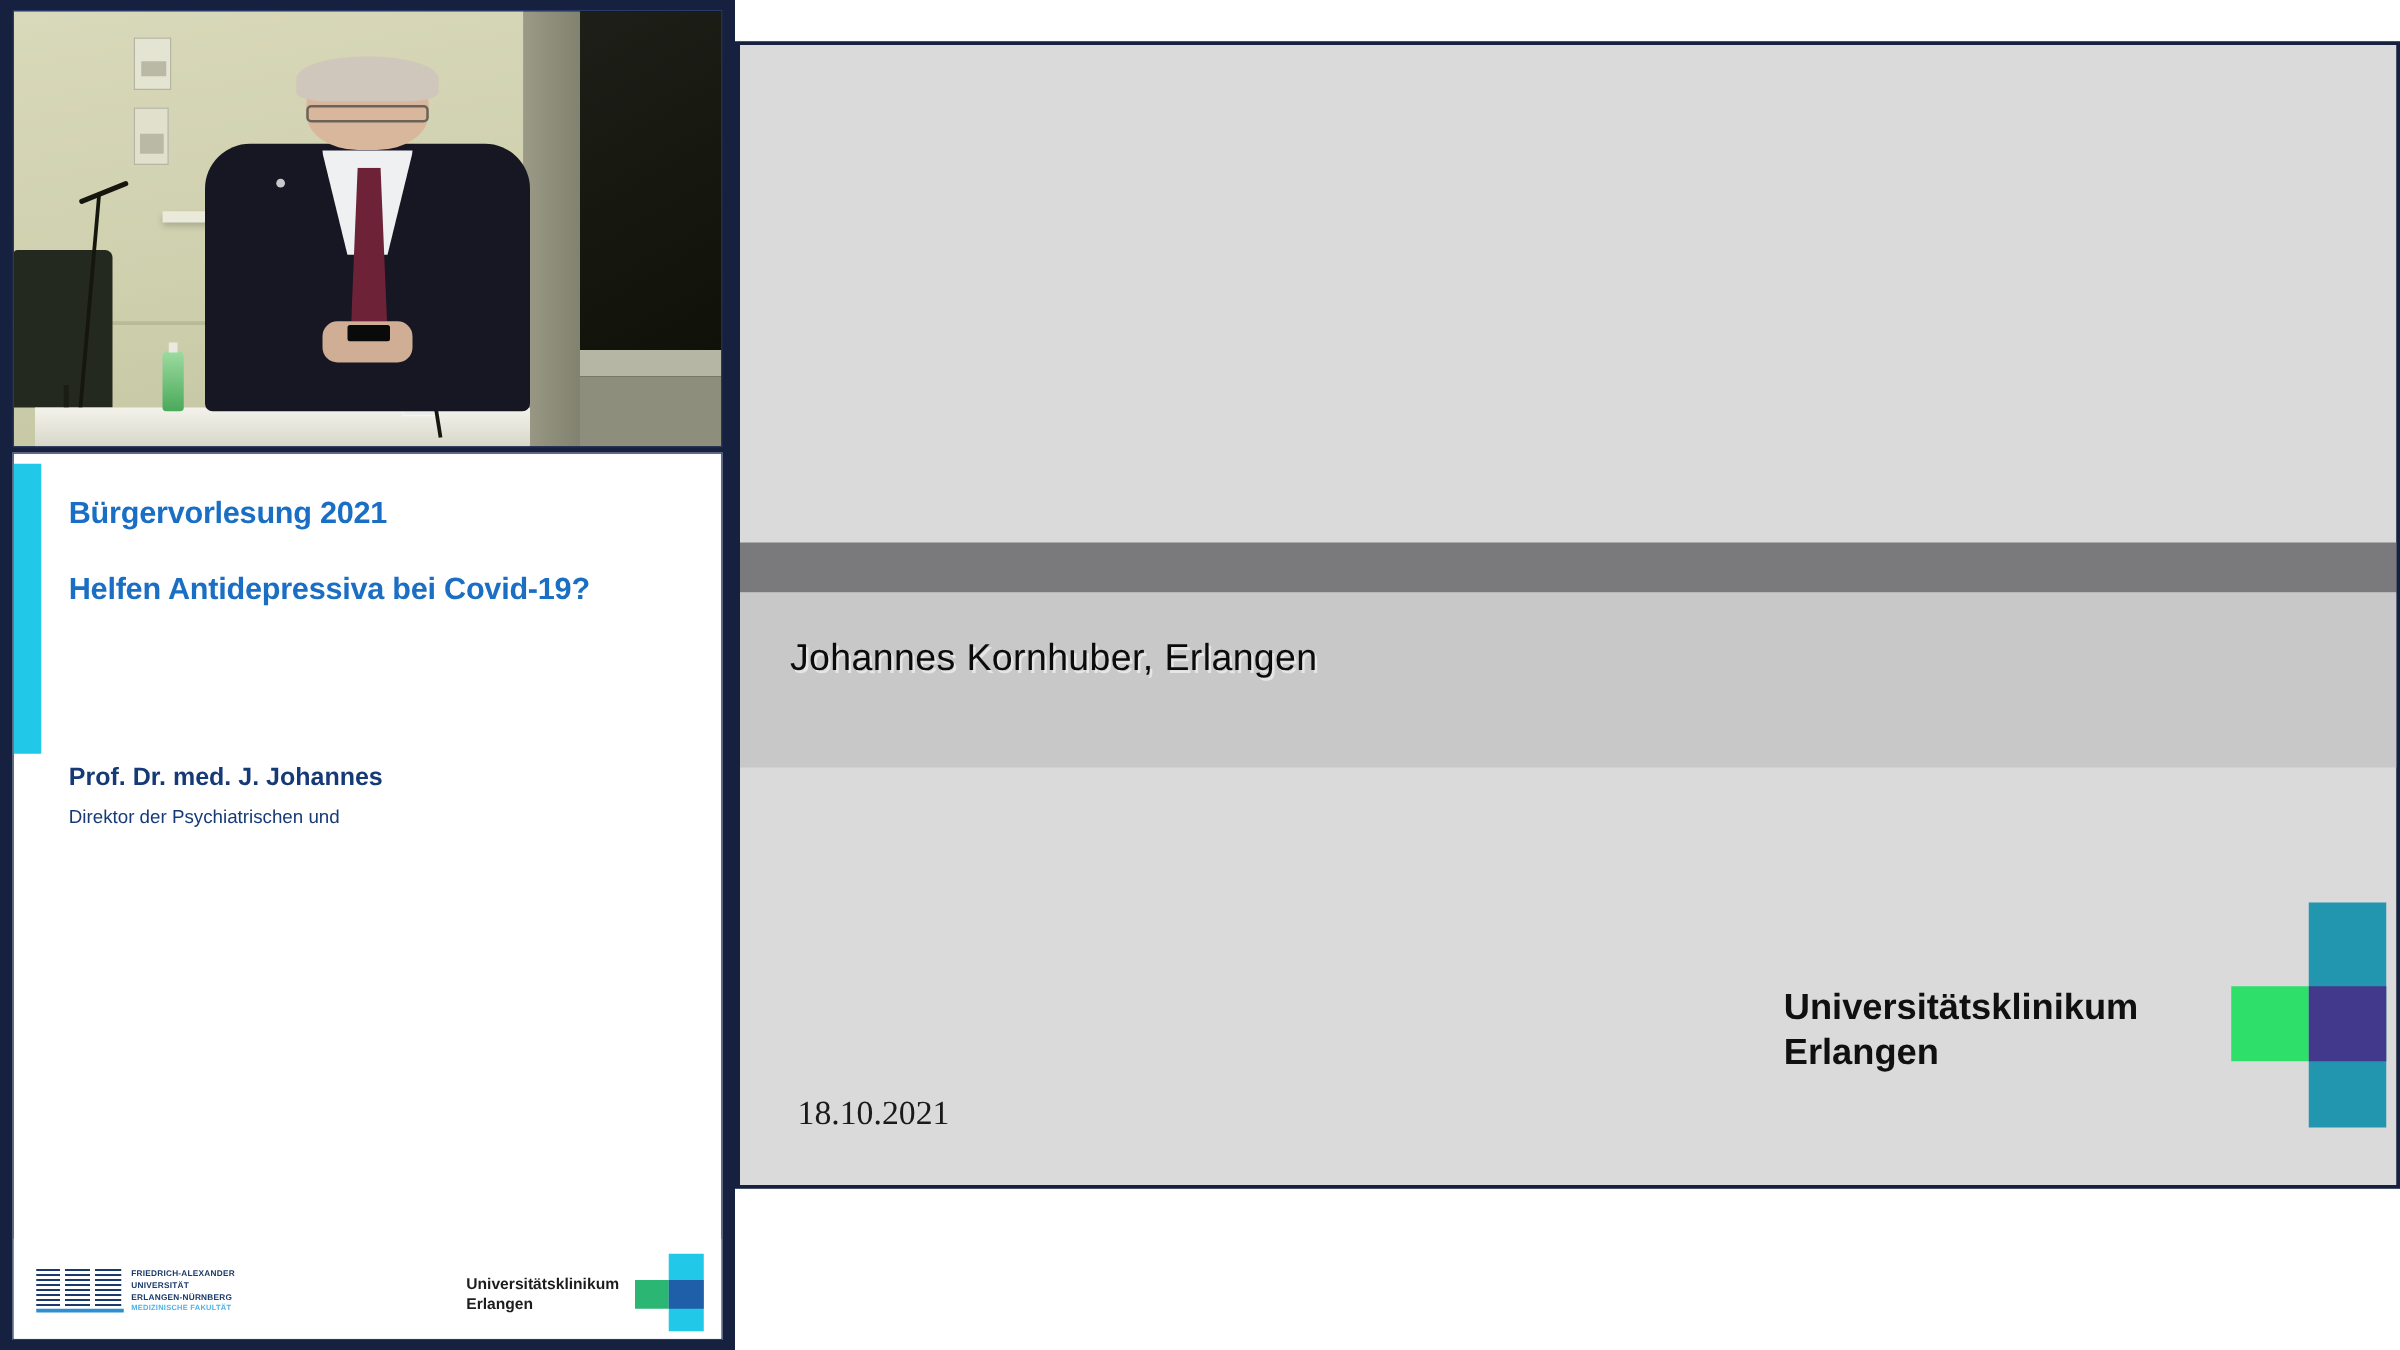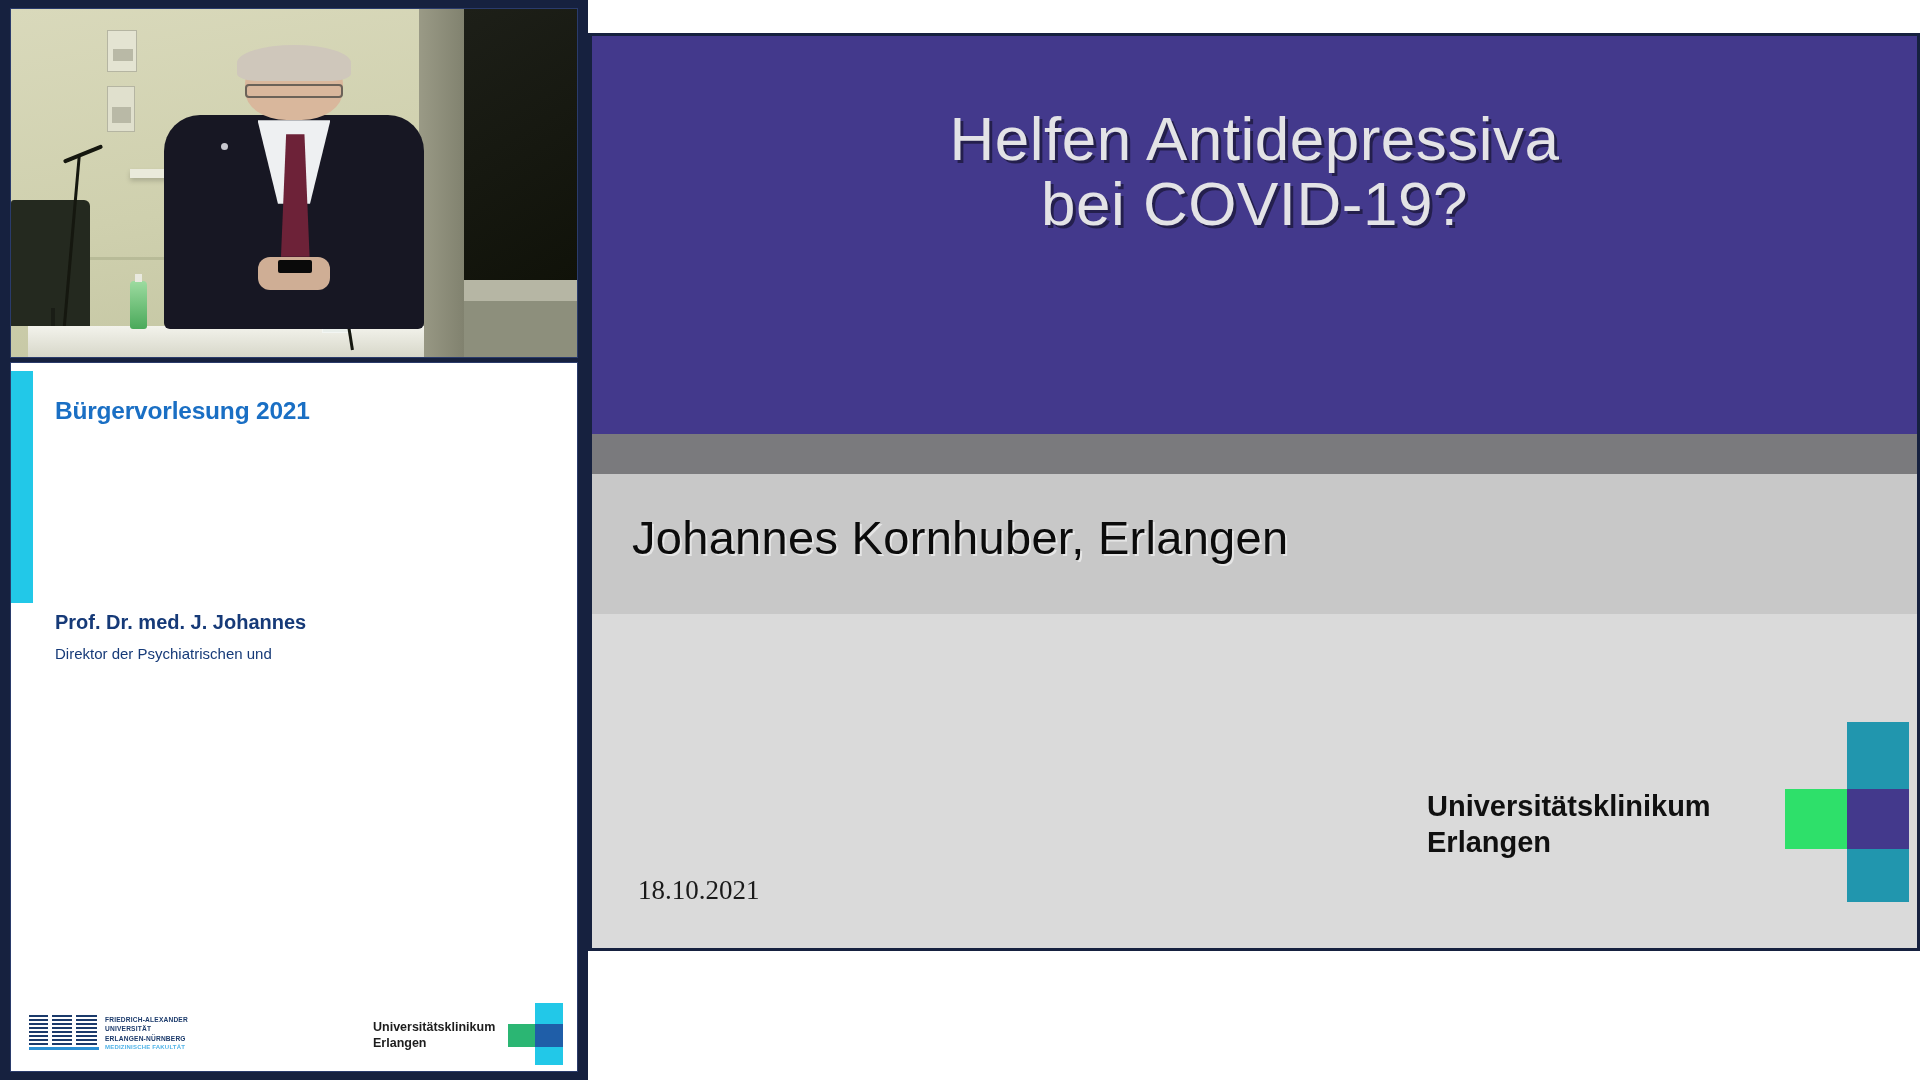--- a/index.html
+++ b/index.html
@@ -114,21 +114,21 @@
                 background:#ffffff; }
   #slide{ position:absolute; left:0px; top:33px; width:1332px; height:918px;
           background:#dadada; border:3px solid #16213f; border-left-width:4px; }
   #slide-title-panel{ position:absolute; left:0; top:0; width:100%; height:398px;
                       background:#43398c; }
   #slide-title{ position:absolute; left:0; top:70px; width:100%; text-align:center;
                 color:#e3e3e6; font-size:62px; line-height:1.05; font-weight:400;
                 letter-spacing:.5px; text-shadow:3px 3px 0 rgba(0,0,0,.45); }
   #gray-band{ position:absolute; left:0; top:398px; width:100%; height:40px; background:#7a7a7d; }
   #name-band{ position:absolute; left:0; top:438px; width:100%; height:140px; background:#c8c8c8; }
-  #speaker-line{ position:absolute; left:40px; top:36px; color:#0b0b0b; font-size:47px;
+  #speaker-line{ position:absolute; left:40px; top:36px; color:#0b0b0b; font-size:30px;
                  font-weight:400; letter-spacing:.3px; text-shadow:2px 2px 0 rgba(255,255,255,.55); }
   #slide-date{ position:absolute; left:46px; bottom:42px; color:#1a1a1a; font-size:27px;
                font-family:"Liberation Serif", serif; }
 
   #uk-logo-big{ position:absolute; right:8px; bottom:46px; width:500px; height:180px; }
   #ukb-text{ position:absolute; left:18px; bottom:42px; font-size:29px; font-weight:bold;
              line-height:1.25; color:#101010; }
   #ukb-marks{ position:absolute; right:0; bottom:0; width:160px; height:180px; }
   .ukb-bar{ position:absolute; right:0; top:0; width:62px; height:180px; background:#2196ae; }
   .ukb-green{ position:absolute; right:62px; top:67px; width:62px; height:60px; background:#2ee06a; }
@@ -171,20 +171,21 @@
         <div class="sp-hands"></div>
         <div class="sp-phone"></div>
       </div>
     </div>
 
     <div id="slide-card">
       <div id="cyan-accent"></div>
 
       <div id="card-head">
         <div class="line">Bürgervorlesung 2021</div>
+        <div class="line line2">Helfen Antidepressiva bei Covid-19?</div>
       </div>
 
       <div id="speaker-block">
         <div id="speaker-name">Prof. Dr. med. J. Johannes</div>
         <div id="speaker-role1">Direktor der Psychiatrischen und</div>
       </div>
 
       <div id="card-footer">
         <div id="fau-logo">
           <div id="fau-mark">
@@ -212,26 +213,20 @@
             <div class="uks-blue"></div>
           </div>
         </div>
       </div>
     </div>
   </div>
 
   <div id="slide-outer">
     <div id="slide">
 
-      <div id="slide-title-panel">
-        <div id="slide-title">
-          <div>Helfen Antidepressiva</div>
-          <div>bei COVID-19?</div>
-        </div>
-      </div>
 
       <div id="gray-band"></div>
 
       <div id="name-band">
         <div id="speaker-line">Johannes Kornhuber, Erlangen</div>
       </div>
 
       <div id="slide-date">18.10.2021</div>
 
       <div id="uk-logo-big">

